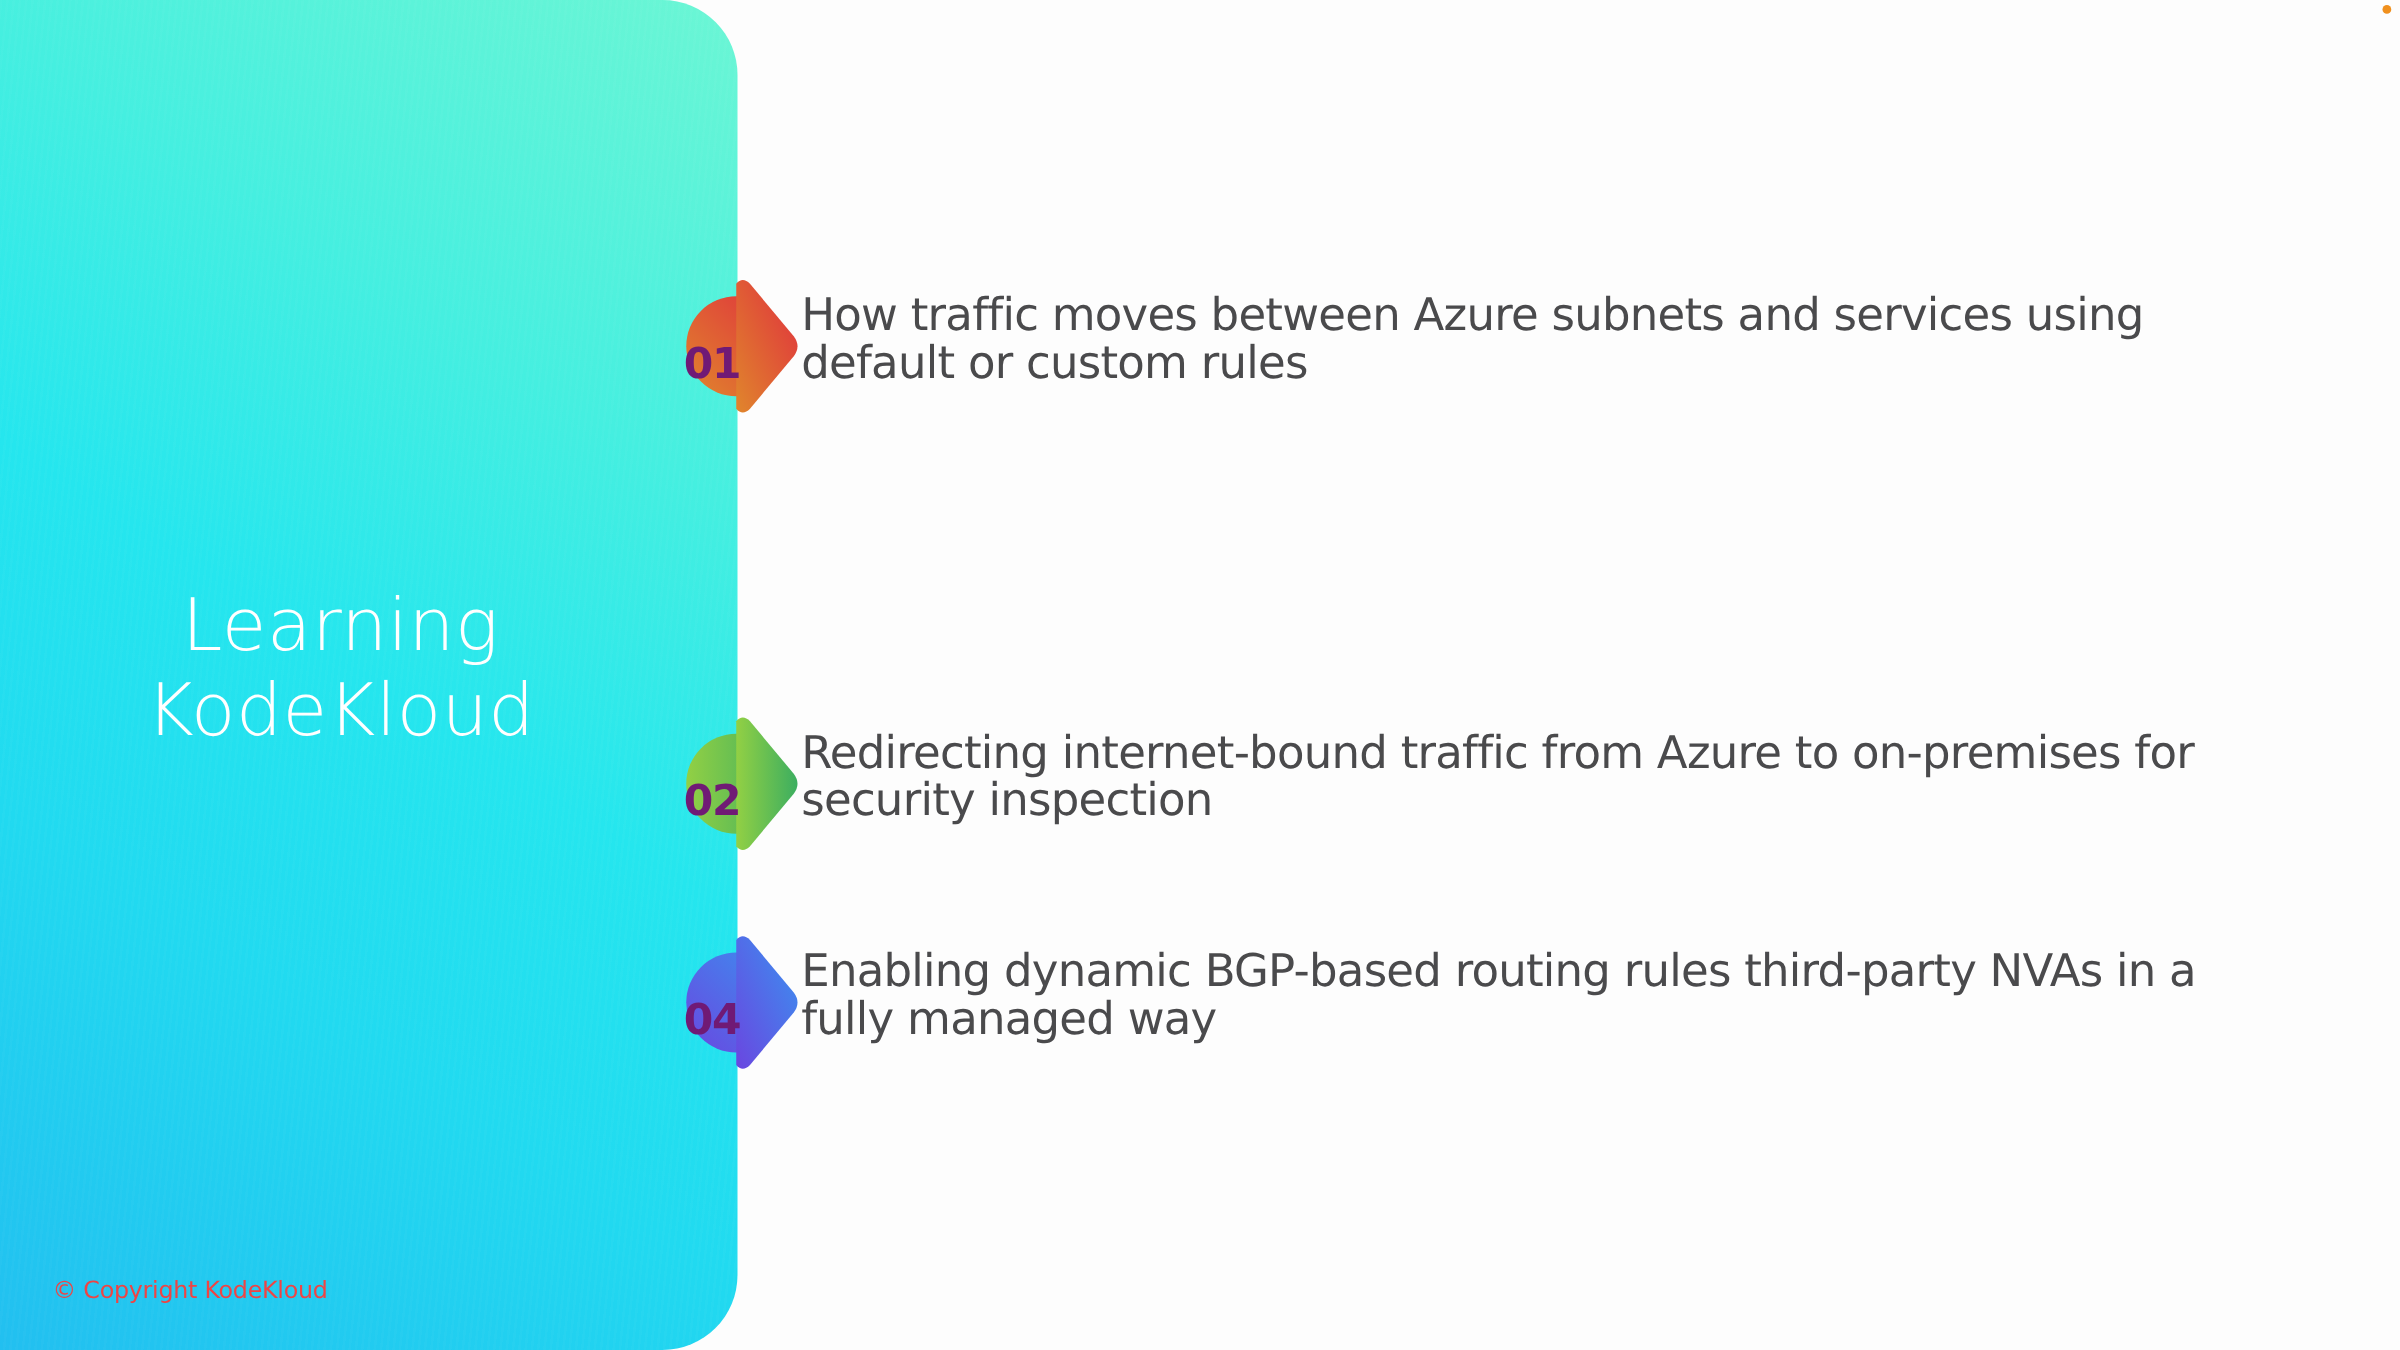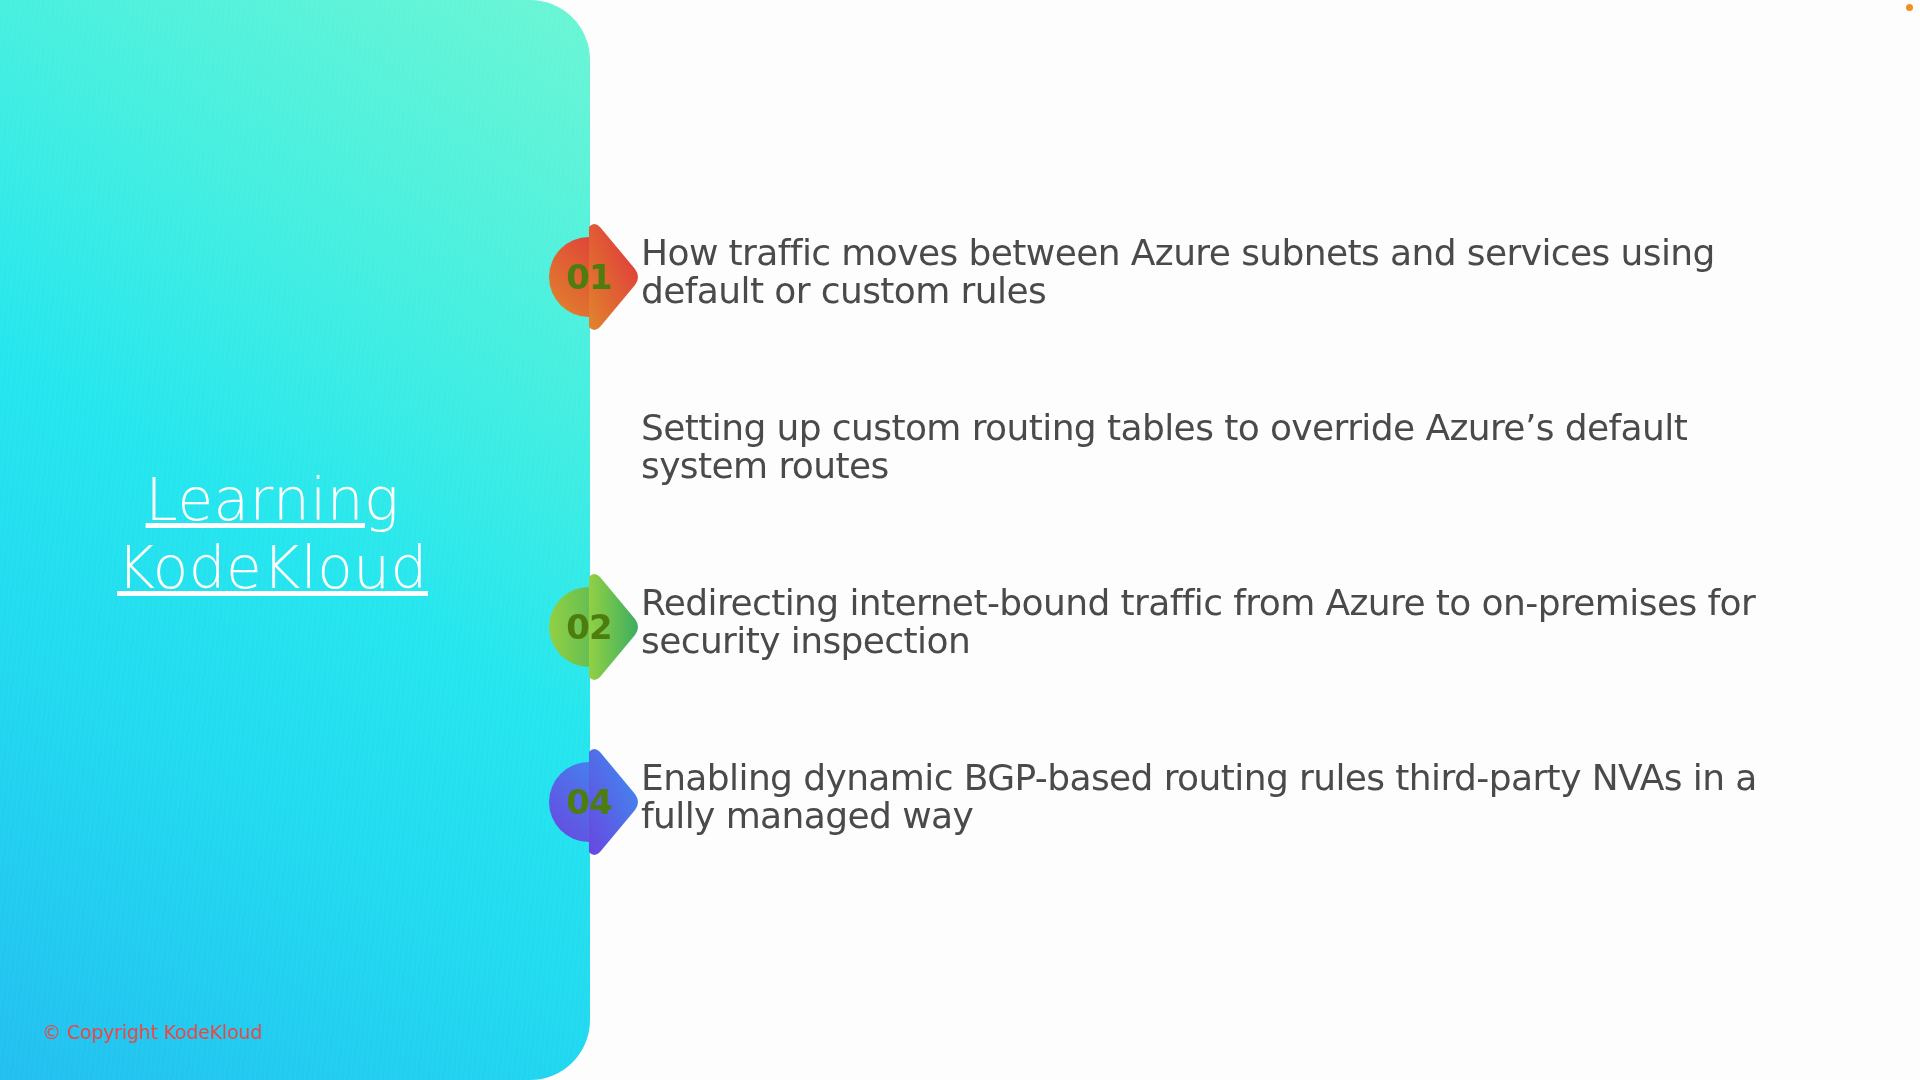--- a/index.html
+++ b/index.html
@@ -38,21 +38,21 @@
       top: 466px;
       text-align: center;
       color: #ffffff;
       font-family: "DejaVu Sans", sans-serif;
       font-weight: 300;
       font-size: 58px;
       line-height: 68px;
       letter-spacing: 0.5px;
       z-index: 1;
     }
-    .title span { display: block; text-decoration: underline; }
+    .title span { display: block; }
     .copyright {
       position: absolute;
       left: 42px;
       top: 1020px;
       color: #ef4444;
       font-family: "DejaVu Sans", sans-serif;
       font-size: 19px;
       line-height: 24px;
       letter-spacing: -0.2px;
       z-index: 1;
@@ -80,24 +80,24 @@
     .badge svg {
       position: absolute;
       left: 0;
       top: 0;
       width: 94px;
       height: 120px;
     }
     .badge-num {
       position: absolute;
       left: 0px;
-      top: 38px;
+      top: 52px;
       width: 84px;
-      text-align: center;
-      color: #4d7c0f;
+      text-align: left;
+      color: #701a75;
       font-family: "DejaVu Sans", sans-serif;
       font-weight: bold;
       font-size: 34px;
       line-height: 44px;
       letter-spacing: -1px;
     }
     .obj-text {
       position: absolute;
       left: 96px;
       top: 17px;
@@ -143,21 +143,20 @@
         </defs>
         <circle cx="42" cy="60" r="40" fill="url(#g1)"></circle>
         <path d="M 42 10 Q 47 4 53 10 L 88 52 Q 94 60 88 68 L 53 110 Q 47 116 42 110 Z" fill="url(#g1)"></path>
       </svg>
       <div class="badge-num">01</div>
     </div>
     <div class="obj-text">How traffic moves between Azure subnets and services using default or custom rules</div>
   </div>
 
   <div class="objective" style="top:392px;">
-    <div class="obj-text">Setting up custom routing tables to override Azure’s default system routes</div>
   </div>
 
   <div class="objective" style="top:567px;">
     <div class="badge">
       <svg viewBox="0 0 94 120">
         <defs>
           <linearGradient id="g3" x1="0" y1="0.5" x2="1" y2="0.5">
             <stop offset="0" stop-color="#92d044"></stop>
             <stop offset="1" stop-color="#3cae60"></stop>
           </linearGradient>

